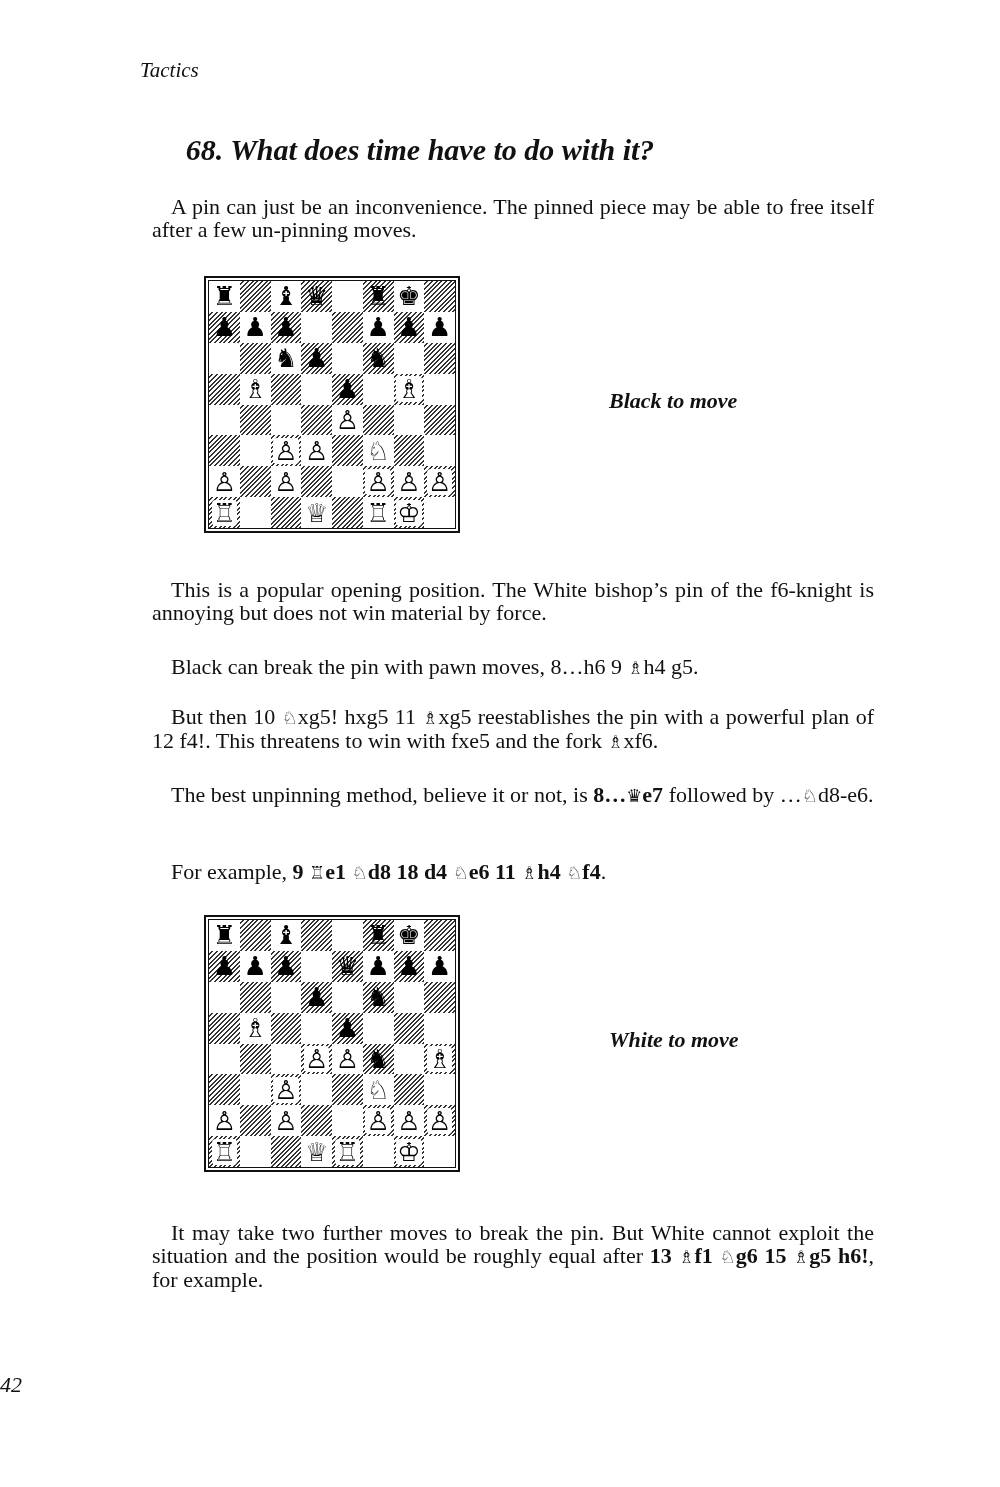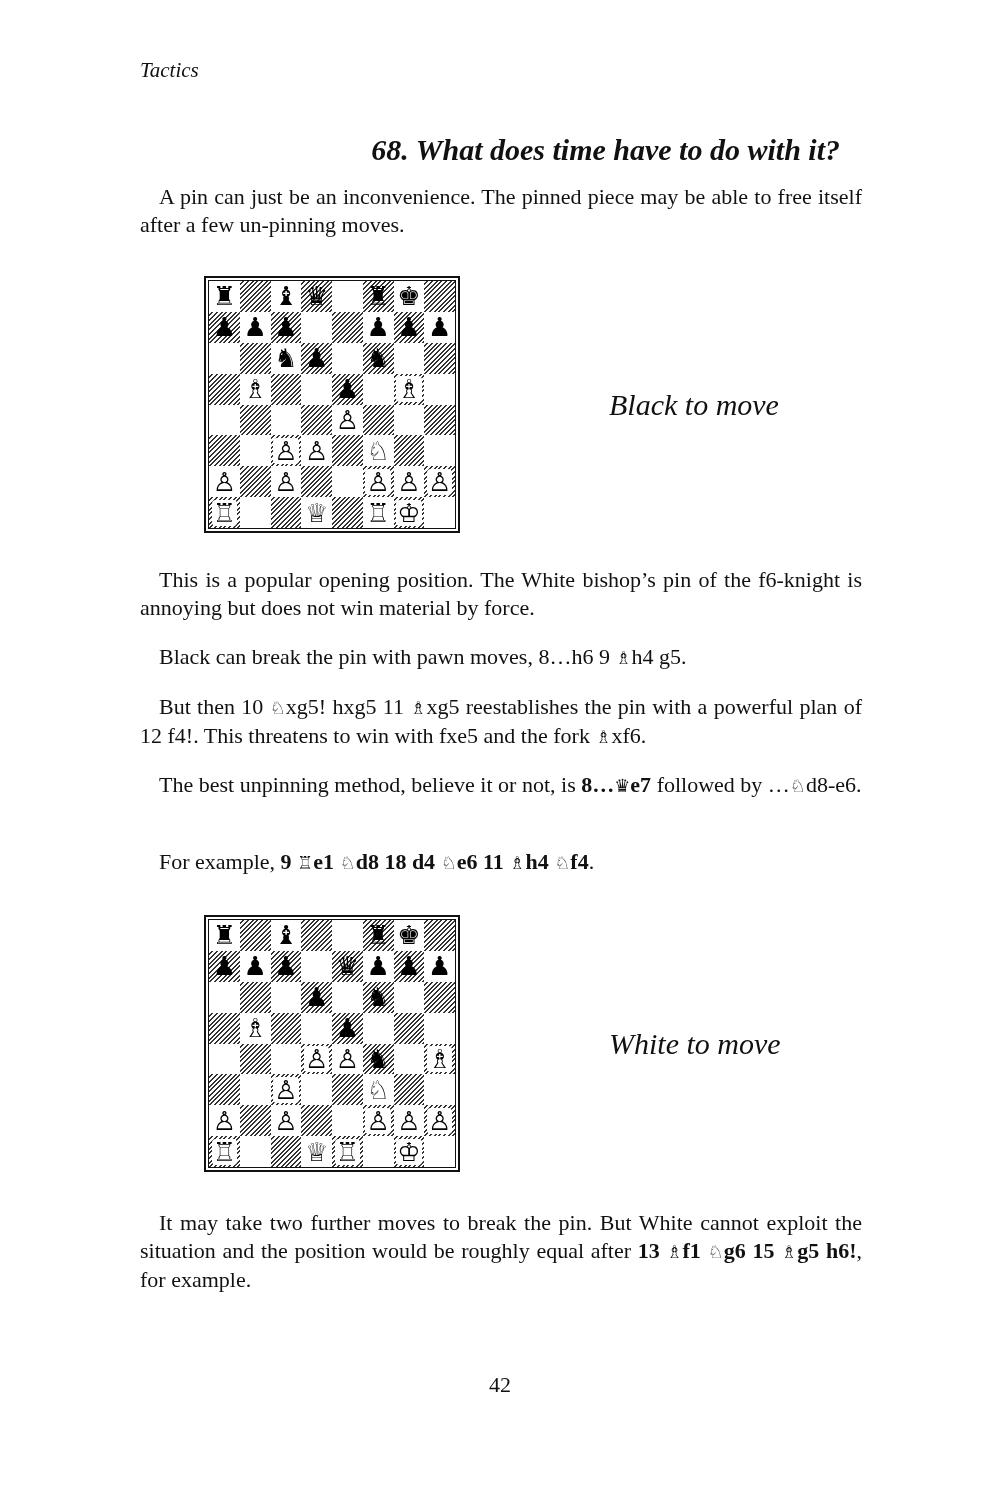--- a/index.html
+++ b/index.html
@@ -1,36 +1,36 @@
 <!DOCTYPE html>
 <html><head>
 <meta charset="utf-8">
 <style>
   html, body { margin: 0; padding: 0; background: #ffffff; }
   body { width: 1000px; height: 1487px; position: relative; overflow: hidden;
          font-family: "Liberation Serif", "DejaVu Serif", serif; color: #111; }
   .running-head { position: absolute; left: 140px; top: 58px; font-style: italic; font-size: 21px; }
-  .title { position: absolute; left: 0; width: 840px; top: 133px; text-align: right;
+  .title { position: absolute; left: 0; width: 840px; top: 133px; text-align: center;
            font-style: italic; font-weight: bold; font-size: 30px; }
-  .para { position: absolute; left: 140px; width: 722px; font-size: 22px; line-height: 28px;
-          text-align: justify; text-indent: 19px; margin: 0; }
+  .para { position: absolute; left: 140px; width: 722px; font-size: 22px; line-height: 23px;
+          text-align: justify; text-indent: 19px; margin: 12px; }
   .para b { font-weight: bold; }
   .fig { position: absolute; left: 204px; width: 256px; height: 257px; box-sizing: border-box;
          border: 2px solid #111; padding: 2px; background: #fff; }
   .board-inner { width: 248px; height: 249px; border: 1px solid #111; box-sizing: border-box;
                  display: grid; grid-template-columns: repeat(8, 1fr); grid-template-rows: repeat(8, 1fr); }
   .sq { position: relative; display: flex; align-items: center; justify-content: center;
         font-family: "DejaVu Sans", sans-serif; font-size: 26px; line-height: 1; }
   .sq.dark { background: repeating-linear-gradient(135deg, #ffffff 0px, #ffffff 2px, #333 2px, #333 3.3px); }
   .sq .pc { position: relative; z-index: 1; }
   .sq.dark .pc.w { background: #fff; border-radius: 4px; padding: 0 1px; }
   .pc.b { color: #000; }
   .pc.w { color: #000; }
-  .caption { position: absolute; left: 609px; font-style: italic; font-size: 30px; }
-  .page-num { position: absolute; left: 0; width: 1000px; top: 1372px; text-align: center; font-size: 22px; }
+  .caption { position: absolute; left: 609px; font-style: italic; font-size: 22px; font-weight: bold; }
+  .page-num { position: absolute; left: 0; width: 1000px; top: 1372px; font-size: 22px; font-style: italic; }
   .fig-glyph { font-family: "DejaVu Sans", sans-serif; font-size: 18px; }
 </style>
 </head>
 <body>
 
 <div class="running-head">Tactics</div>
 <div class="title">68.  What does time have to do with it?</div>
 <p class="para" style="top:183px;">A pin can just be an inconvenience. The pinned piece may be able to free itself after a few un-pinning moves.</p>
 
 <div class="fig" style="top:276px;">

